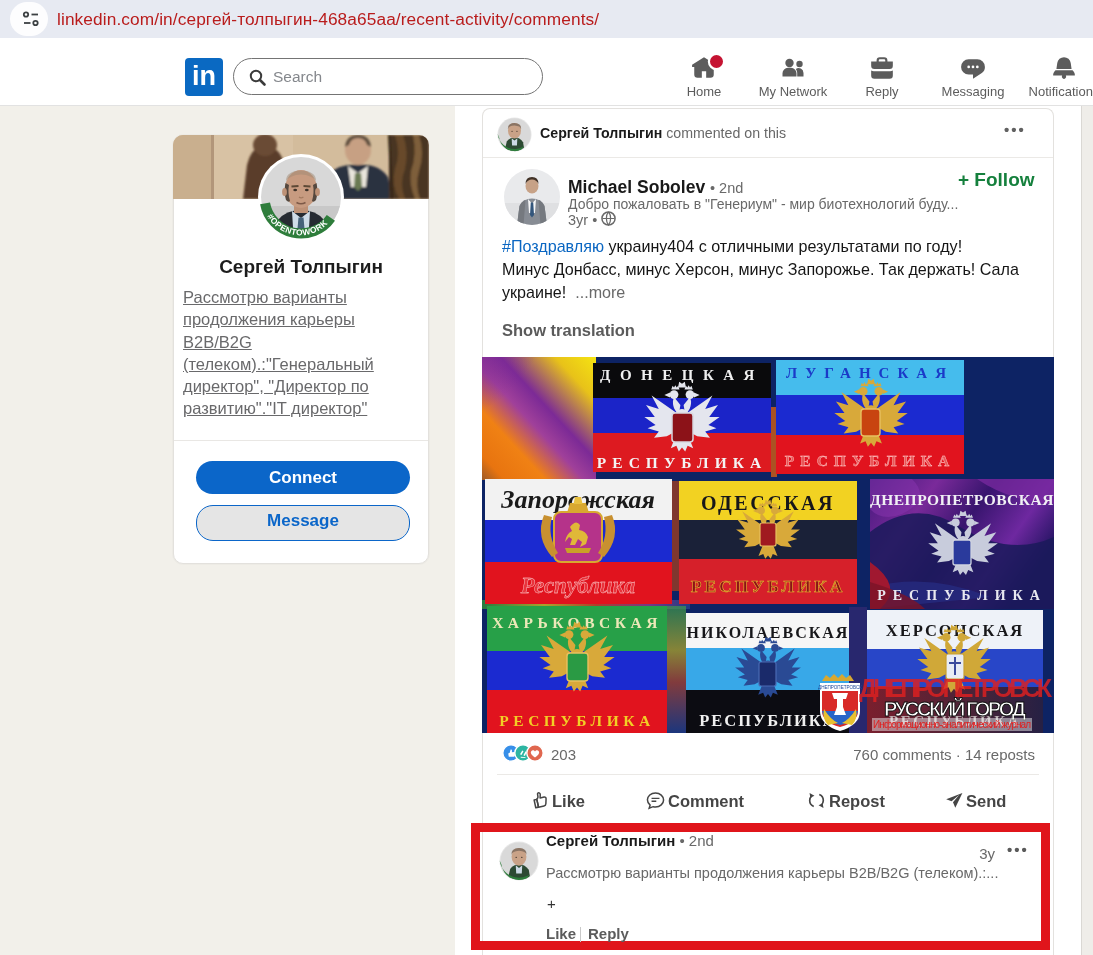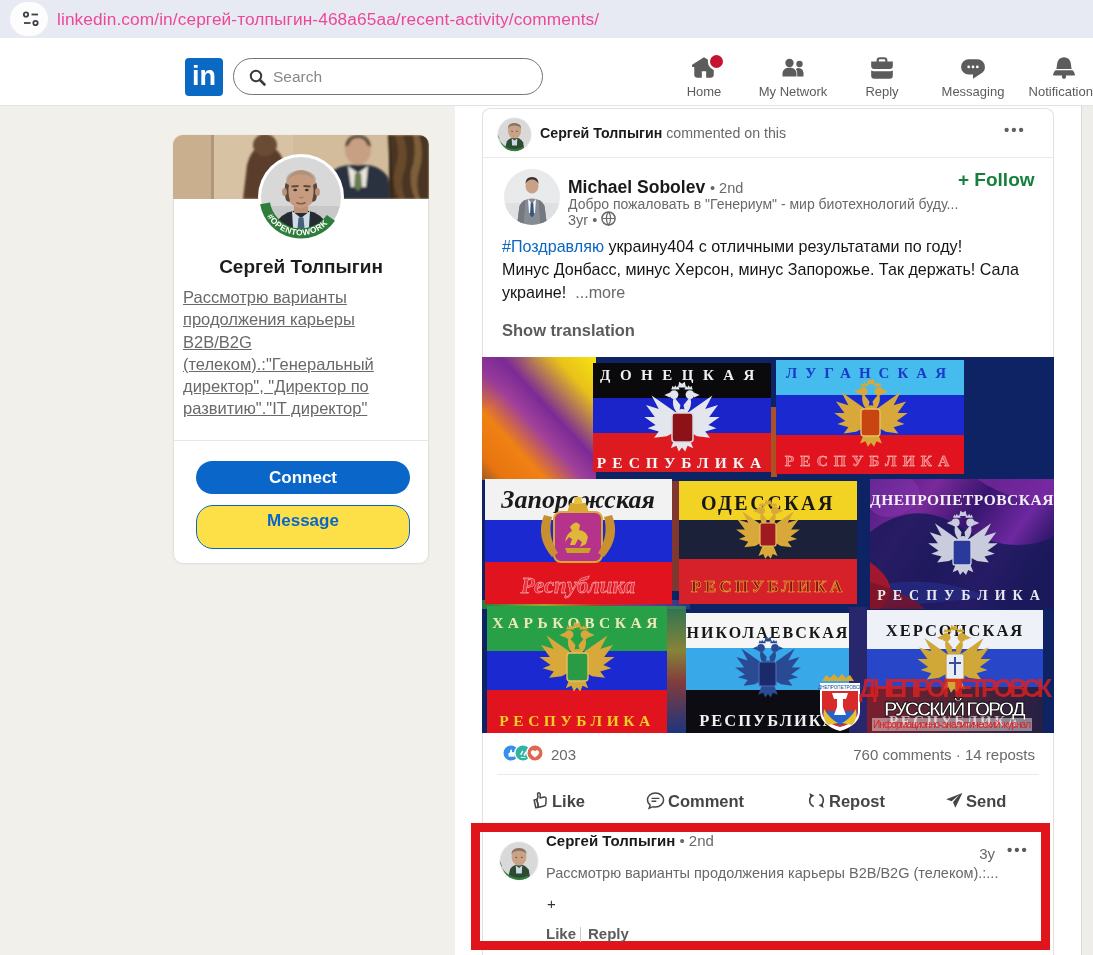--- a/index.html
+++ b/index.html
@@ -2,21 +2,21 @@
 <html><head>
 <meta charset="utf-8">
 <style>
   * { margin:0; padding:0; box-sizing:border-box; }
   html,body { width:1093px; height:955px; overflow:hidden; font-family:"Liberation Sans", sans-serif; background:#fff; position:relative; }
   .abs { position:absolute; }
 
   
   #urlbar { left:0; top:0; width:1093px; height:38px; background:#e7eaf2; }
   #urlpill { left:10px; top:2px; width:38px; height:34px; border-radius:17px; background:#fdfdfe; }
-  #urltext { left:57px; top:0; height:50px; line-height:38px; font-size:17.3px; color:#ec4899; letter-spacing:0.1px; }
+  #urltext { left:57px; top:0; height:50px; line-height:38px; font-size:17.3px; color:#b91c1c; letter-spacing:0.1px; }
 
   
   #liheader { left:0; top:38px; width:1093px; height:68px; background:#fff; border-bottom:1px solid #e2e2e2; }
   #lilogo { left:185px; top:58px; width:38px; height:38px; background:#0a69c2; border-radius:4px; color:#fff; font-weight:bold; font-size:27px; text-align:center; line-height:36px; }
   #searchbox { left:233px; top:58px; width:310px; height:37px; border:1px solid #747474; border-radius:19px; background:#fff; }
   #searchtxt { left:273px; top:58px; height:37px; line-height:37px; font-size:15.5px; color:#84878c; }
   .navitem { top:55px; width:90px; text-align:center; }
   .navitem svg { display:block; margin:0 auto; }
   .navlbl { font-size:13px; color:#5c5c5c; margin-top:3px; }
 
@@ -26,21 +26,21 @@
   #scrollstrip { left:1081px; top:106px; width:12px; height:849px; background:#efede9; border-left:1px solid #dad8d4; }
 
   
   #pcard { left:173px; top:135px; width:256px; height:429px; background:#fff; border-radius:10px; border:1px solid #e3e1dd; box-shadow:0 0 0 1px rgba(0,0,0,0.02); }
   #pbanner { left:173px; top:135px; width:256px; height:64px; border-radius:10px 10px 0 0; overflow:hidden; }
   #pavatar { left:258px; top:154px; width:86px; height:86px; }
   #pname { left:173px; top:256px; width:256px; text-align:center; font-size:19px; font-weight:bold; color:#1c1c1c; }
   #pdesc { left:183px; top:286px; width:236px; text-align:left; font-size:16.5px; color:#69696b; line-height:22.3px;text-decoration:underline; }
   #pdivider { left:174px; top:440px; width:254px; height:1px; background:#e9e7e4; }
   #btnconnect { left:196px; top:461px; width:214px; height:33px; border-radius:17px; background:#0b66c9; color:#fff; font-weight:bold; font-size:17px; text-align:center; line-height:33px; }
-  #btnmessage { left:196px; top:505px; width:214px; height:44px; border-radius:17px; background:#fde047; border:1.5px solid #0b66c9; color:#0b66c9; font-weight:bold; font-size:17px; text-align:center; line-height:30px; }
+  #btnmessage { left:196px; top:505px; width:214px; height:36px; border-radius:17px; background:#e5e5e5; border:1.5px solid #0b66c9; color:#0b66c9; font-weight:bold; font-size:17px; text-align:center; line-height:30px; }
 
   
   #fcard { left:482px; top:108px; width:572px; height:847px; background:#fff; border-radius:8px 8px 0 0; border:1px solid #e3e1de; border-bottom:none; }
   #fc-av1 { left:497px; top:117px; width:35px; height:35px; }
   #fc-head { left:540px; top:125px; font-size:14.2px; color:#1a1a1a; }
   #fc-head b { font-weight:bold; }
   #fc-head span { color:#686868; }
   #fc-dots1 { left:1004px; top:121px; width:30px; height:20px; color:#616161; font-size:15px; letter-spacing:2px; font-weight:bold; }
   #fc-div1 { left:483px; top:157px; width:570px; height:1px; background:#ebe9e6; }
 

